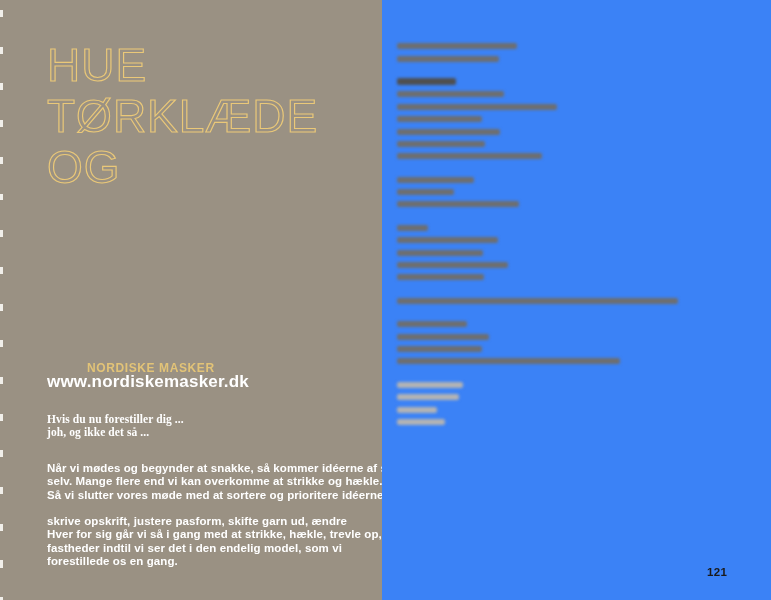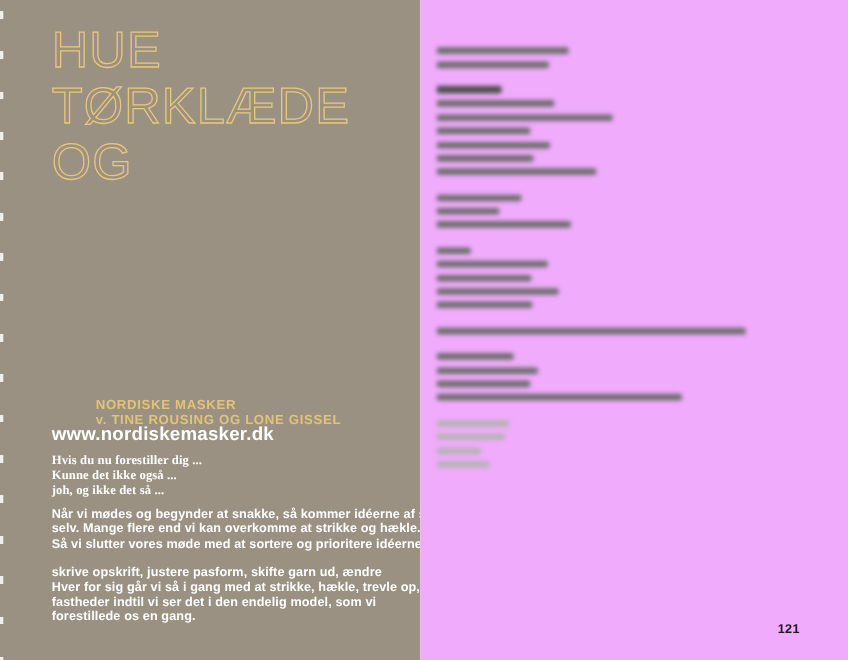--- a/index.html
+++ b/index.html
@@ -31,21 +31,21 @@
     width: 3px; height: 600px;
     background: repeating-linear-gradient(
       to bottom,
       transparent 0px, transparent 10px,
       #f1efea 10px, #f1efea 17px,
       transparent 17px, transparent 36.7px
     );
   }
   .title-block {
     position: absolute;
-    left: 47px; top: 20px;
+    left: 47px; top: 40px;
   }
   .title-line {
     font-size: 46px;
     line-height: 51px;
     font-weight: 400;
     letter-spacing: 1px;
     color: #eac878;
     white-space: nowrap;
   }
   @supports (-webkit-text-stroke: 1px #000) {
@@ -88,21 +88,21 @@
     white-space: nowrap;
   }
   .para1-block { position: absolute; left: 47px; top: 462px; }
   .para2-block { position: absolute; left: 47px; top: 515px; }
 
   
   .right-page {
     position: absolute;
     left: 382px; top: 0;
     width: 389px; height: 600px;
-    background: #f0abfc;
+    background: #3b82f6;
   }
   .redacted-text-block {
     position: absolute;
     left: 15px; top: 40px;
     width: 360px;
   }
   .redacted-group {
     margin-bottom: 11px;
   }
   .redacted-line {
@@ -142,27 +142,25 @@
     <div class="binding-notches"></div>
 
     <div class="title-block">
       <div class="title-line">HUE</div>
       <div class="title-line">TØRKLÆDE</div>
       <div class="title-line">OG</div>
     </div>
 
     <div class="byline-block">
       <div class="byline-gold">NORDISKE MASKER</div>
-      <div class="byline-gold">v. TINE ROUSING OG LONE GISSEL</div>
       <div class="byline-site">www.nordiskemasker.dk</div>
     </div>
 
     <div class="intro-block">
       <div class="body-line">Hvis du nu forestiller dig ...</div>
-      <div class="body-line">Kunne det ikke også ...</div>
       <div class="body-line">joh, og ikke det så ...</div>
     </div>
 
     <div class="para1-block">
       <div class="body-line">Når vi mødes og begynder at snakke, så kommer idéerne af sig</div>
       <div class="body-line">selv. Mange flere end vi kan overkomme at strikke og hækle.</div>
       <div class="body-line">Så vi slutter vores møde med at sortere og prioritere idéerne.</div>
     </div>
 
     <div class="para2-block">

